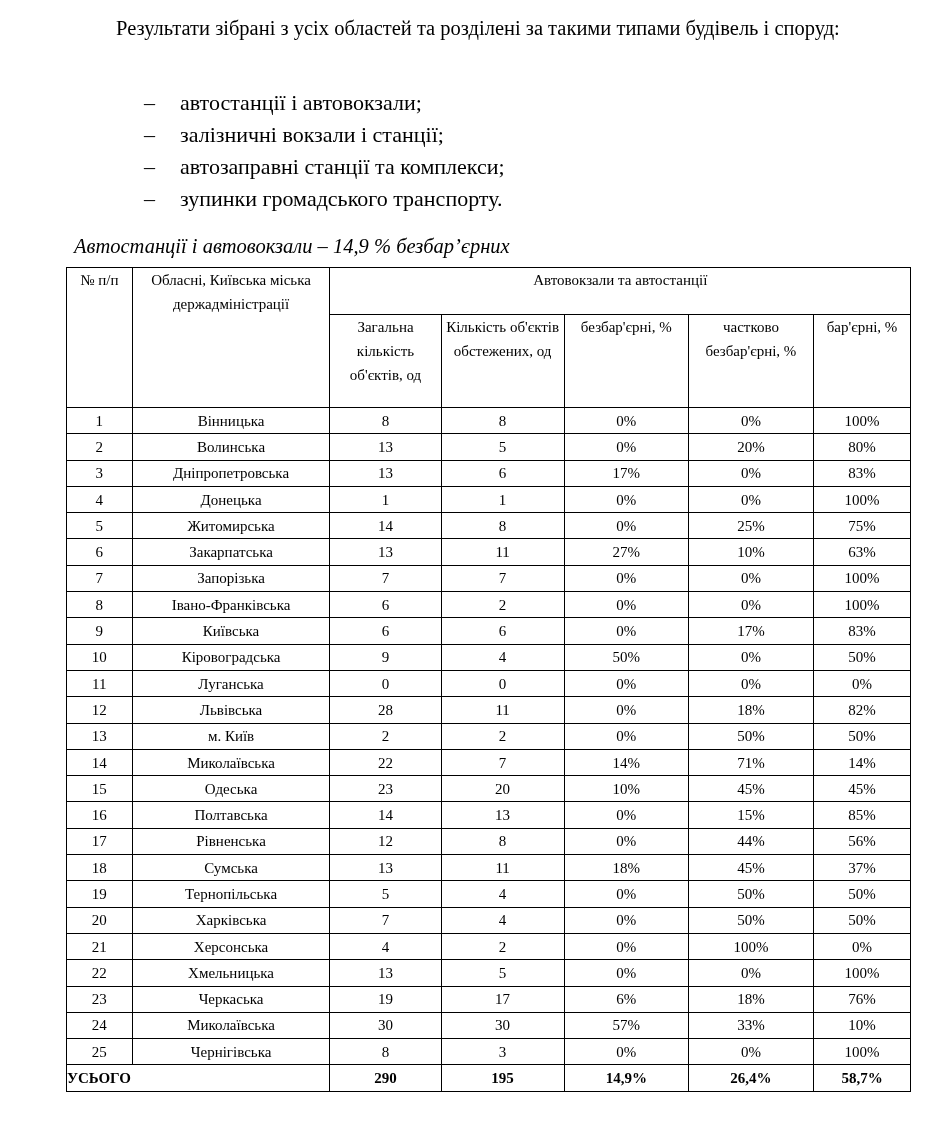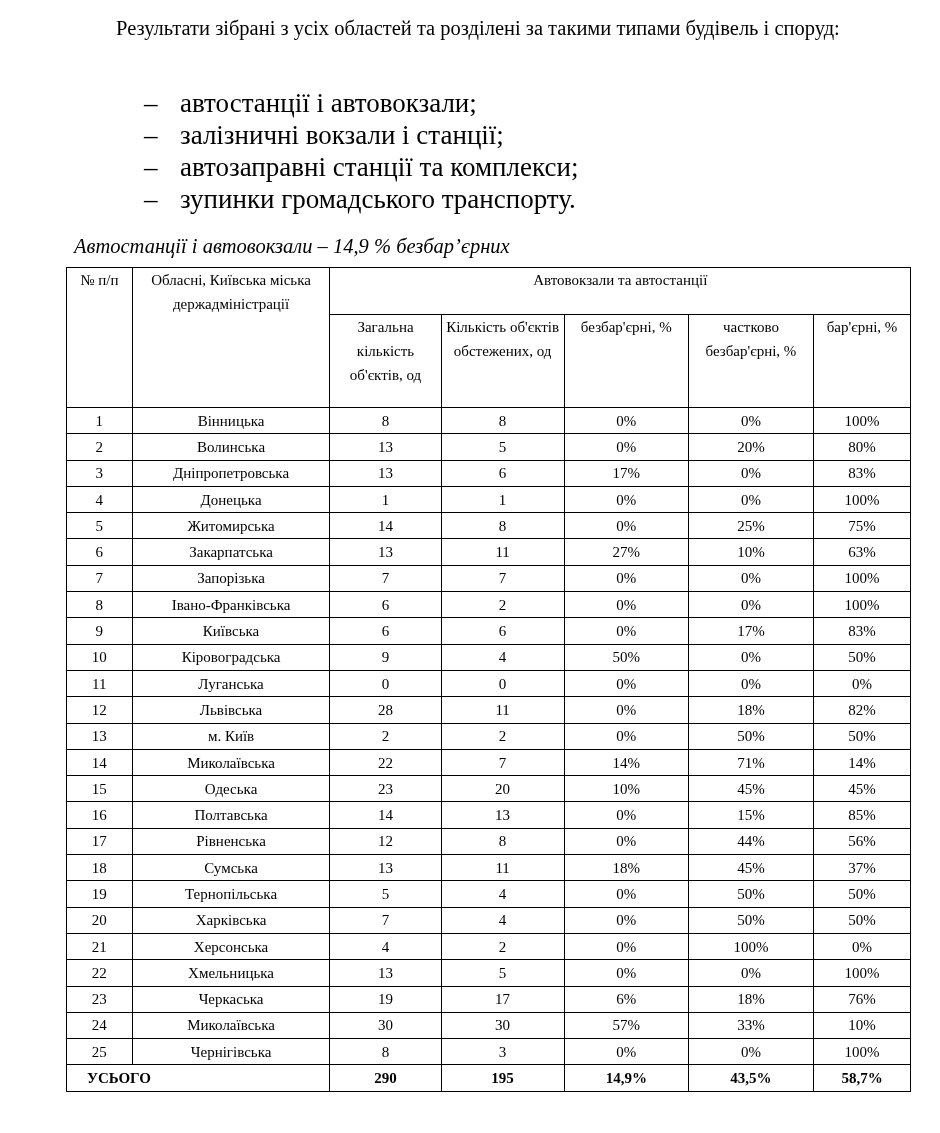--- a/index.html
+++ b/index.html
@@ -8,21 +8,21 @@
     font-family: "Liberation Serif", "DejaVu Serif", serif;
     color: #000;
   }
   .page { position: relative; width: 920px; height: 1133px; }
   .intro {
     position: absolute; left: 66px; top: 12px; width: 850px;
     font-size: 20.5px; line-height: 32px; text-indent: 50px; margin: 0;
   }
   .bullets {
     position: absolute; left: 144px; top: 87px; margin: 0; padding: 0; list-style: none;
-    font-size: 27px;
+    font-size: 22px;
   }
   .bullets li { height: 32px; line-height: 32px; white-space: nowrap; }
   .bullets .dash { display: inline-block; width: 36px; }
   .caption {
     position: absolute; left: 66px; top: 222px; margin: 8px;
     font-size: 20.5px; font-style: italic; line-height: 32px;
   }
   table.data {
     position: absolute; left: 66px; top: 267px;
     border-collapse: collapse; width: 845px;
@@ -40,21 +40,21 @@
   col.c-num { width: 64px; }
   col.c-region { width: 196px; }
   col.c-total { width: 110px; }
   col.c-surv { width: 122px; }
   col.c-bf { width: 123px; }
   col.c-pbf { width: 124px; }
   col.c-b { width: 96px; }
   table.data tbody td { height: 25.3px; padding-top: 0; padding-bottom: 0; vertical-align: middle; }
   td.region { text-align: left; padding-left: 9px; white-space: nowrap; margin-left: 36px; }
   tr.total td { font-weight: bold; }
-  tr.total td.total-label { text-align: left; padding-left: 20px; }
+  tr.total td.total-label { text-align: left; padding-left: 0; }
 </style>
 </head>
 <body>
 
 <div class="page">
   <p class="intro">Результати зібрані з усіх областей та розділені за такими типами будівель і споруд:</p>
 
   <ul class="bullets">
     <li><span class="dash">–</span><span>автостанції і автовокзали;</span></li>
     <li><span class="dash">–</span><span>залізничні вокзали і станції;</span></li>
@@ -312,18 +312,18 @@
           <td>3</td>
           <td>0%</td>
           <td>0%</td>
           <td>100%</td>
         </tr>
         <tr class="total">
           <td colspan="2" class="total-label">УСЬОГО</td>
           <td>290</td>
           <td>195</td>
           <td>14,9%</td>
-          <td>43,5%</td>
+          <td>26,4%</td>
           <td>58,7%</td>
         </tr>
       </tbody>
   </table>
 </div>
 
 </body></html>

